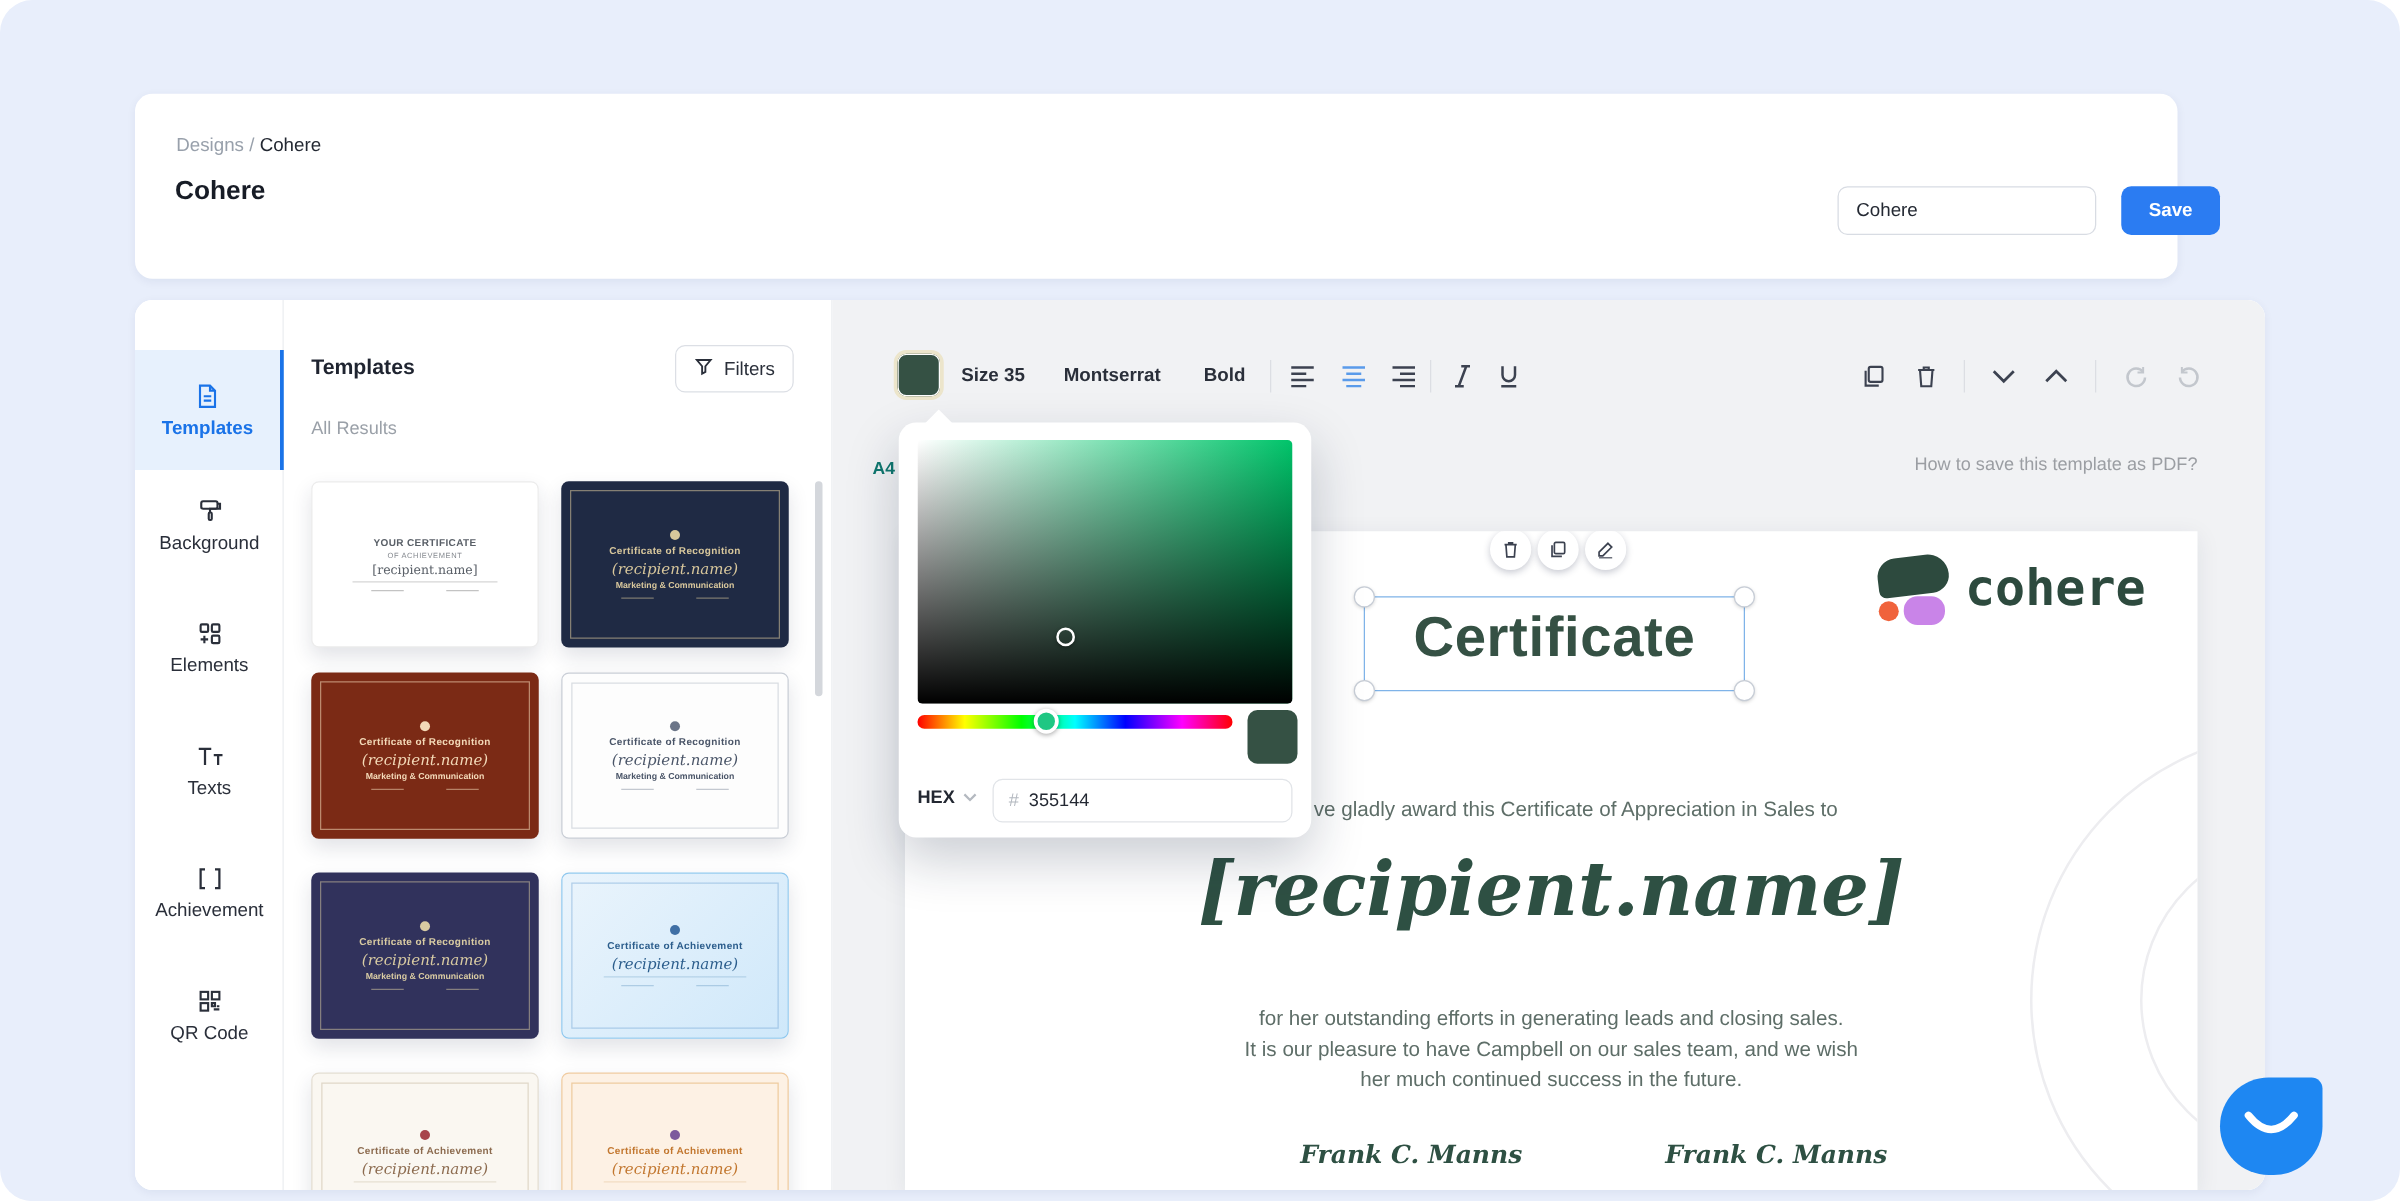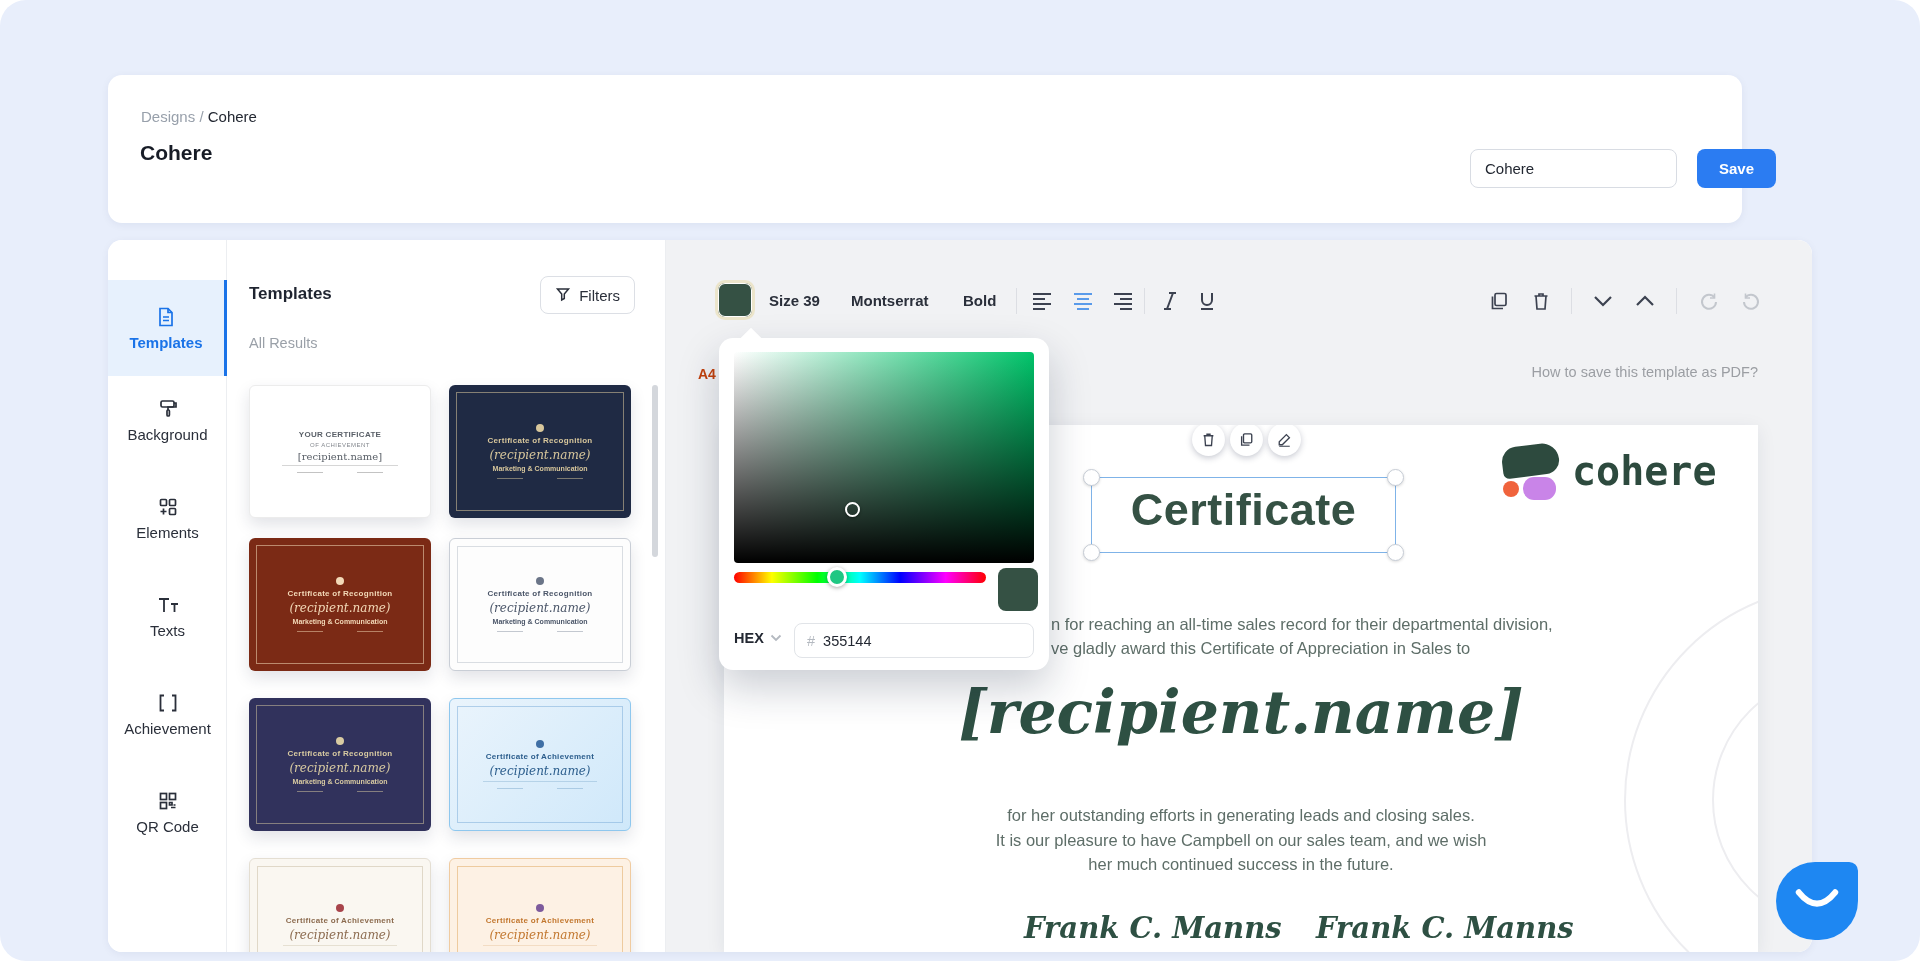--- a/index.html
+++ b/index.html
@@ -66,21 +66,21 @@
   
   #editor { position:absolute; left:558px; top:0; width:1146px; height:100%; background:#f1f2f4; border-radius:0 14px 14px 0; }
 
   
   .tb-swatch { position:absolute; left:49px; top:40px; width:40px; height:40px; background:#355144; border:3px solid #ece5cb; border-radius:10px; box-shadow:0 0 0 1px #fff inset; cursor:pointer; }
   .tb-label { position:absolute; top:52px; font-size:15px; font-weight:bold; color:#2a2f3a; cursor:pointer; }
   .tb-sep { position:absolute; top:48px; width:1px; height:26px; background:#dcdee3; }
   .tb-icon { position:absolute; top:48px; width:26px; height:26px; display:flex; align-items:center; justify-content:center; cursor:pointer; }
   .tb-icon svg { display:block; }
 
-  .a4-label { position:absolute; left:32px; top:126px; font-size:14px; font-weight:bold; color:#c2410c; cursor:pointer; }
+  .a4-label { position:absolute; left:32px; top:126px; font-size:14px; font-weight:bold; color:#0f766e; cursor:pointer; }
   .help-link { position:absolute; right:54px; top:124px; font-size:14.5px; color:#9b9ea3; cursor:pointer; }
 
   
   #canvas { position:absolute; left:58px; top:185px; width:1034px; height:527px; background:#fff; box-shadow:0 4px 18px rgba(30,40,70,.08); overflow:hidden; }
   .arc { position:absolute; border:2px solid #ededf0; border-radius:50%; }
   .arc1 { left:900px; top:160px; width:430px; height:430px; }
   .arc2 { left:988px; top:248px; width:254px; height:254px; }
 
   .mini-toolbar { position:absolute; left:468px; top:-2px; display:flex; gap:5px; }
   .mini-btn { width:33px; height:33px; border-radius:50%; background:#fff; box-shadow:0 2px 6px rgba(30,40,70,.25); display:flex; align-items:center; justify-content:center; cursor:pointer; }
@@ -100,21 +100,21 @@
   .logo-word { font-family:"DejaVu Sans Mono", monospace; font-weight:bold; font-size:40px; color:#2d4a3e; letter-spacing:0; }
 
   .body-frag { position:absolute; left:327px; font-size:16.5px; color:#5e6e68; white-space:nowrap; }
   .frag-1 { top:190px; }
   .frag-2 { top:214px; }
 
   .recipient { position:absolute; left:0; right:0; top:252px; text-align:center; font-family:"DejaVu Serif", serif; font-style:italic; font-weight:600; font-size:60px; color:#2e5043; }
 
   .para { position:absolute; left:0; right:0; top:378px; text-align:center; font-size:16.5px; line-height:24.5px; color:#5e6e68; }
 
-  .sig { position:absolute; top:486px; font-family:"DejaVu Serif", serif; font-style:italic; font-weight:600; font-size:29px; color:#2e5043; white-space:nowrap; }
+  .sig { position:absolute; top:486px; font-family:"DejaVu Serif", serif; font-style:italic; font-weight:600; font-size:20px; color:#2e5043; white-space:nowrap; }
   .sig-left { left:300px; width:210px; text-align:center; }
   .sig-right { left:592px; width:210px; text-align:center; }
 
   
   #picker { position:absolute; left:53px; top:98px; width:330px; height:332px; background:#fff; border-radius:14px; box-shadow:0 18px 42px rgba(20,30,60,.22); z-index:30; }
   .picker-notch { position:absolute; left:24px; top:-7px; width:16px; height:16px; background:#fff; transform:rotate(45deg); }
   .sat-square { position:absolute; left:15px; top:14px; width:300px; height:211px; border-radius:4px;
     background:linear-gradient(to top, #000, rgba(0,0,0,0)), linear-gradient(to right, #fff, #00c46a); }
   .sat-cursor { position:absolute; left:111px; top:150px; width:15px; height:15px; border:2.5px solid #fff; border-radius:50%; box-shadow:0 1px 3px rgba(0,0,0,.4); }
   .hue-slider { position:absolute; left:15px; top:234px; width:252px; height:11px; border-radius:6px;
@@ -310,21 +310,21 @@
           <div class="t-rule" style="background:#e4bd90;"></div>
         </div>
       </div>
 
       <div class="tpl-scrollbar"></div>
     </div>
 
     <div id="editor">
 
       <div class="tb-swatch"></div>
-      <div class="tb-label" style="left:103px;">Size 39</div>
+      <div class="tb-label" style="left:103px;">Size 35</div>
       <div class="tb-label" style="left:185px;">Montserrat</div>
       <div class="tb-label" style="left:297px;">Bold</div>
       <div class="tb-sep" style="left:350px;"></div>
       <div class="tb-icon" style="left:363px;">
         <svg width="22" height="18" viewBox="0 0 22 18" stroke="#3c4250" stroke-width="2" fill="none">
             <path d="M2 2 h18 M2 7 h12 M2 12 h18 M2 17 h12"></path>
           </svg>
       </div>
       <div class="tb-icon" style="left:404px;">
         <svg width="22" height="18" viewBox="0 0 22 18" stroke="#5a9bea" stroke-width="2" fill="none">
@@ -422,21 +422,20 @@
 
         <div class="logo">
           <div class="logo-blobs">
             <div class="blob-top"></div>
             <div class="blob-orange"></div>
             <div class="blob-purple"></div>
           </div>
           <div class="logo-word">cohere</div>
         </div>
 
-        <div class="body-frag frag-1">n for reaching an all-time sales record for their departmental division,</div>
         <div class="body-frag frag-2">ve gladly award this Certificate of Appreciation in Sales to</div>
 
         <div class="recipient">[recipient.name]</div>
 
         <div class="para">
           <div>for her outstanding efforts in generating leads and closing sales.</div>
           <div>It is our pleasure to have Campbell on our sales team, and we wish</div>
           <div>her much continued success in the future.</div>
         </div>
 

